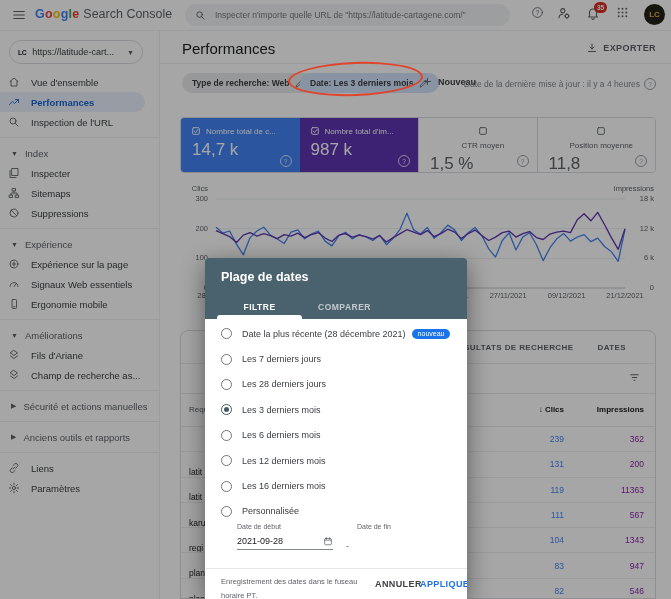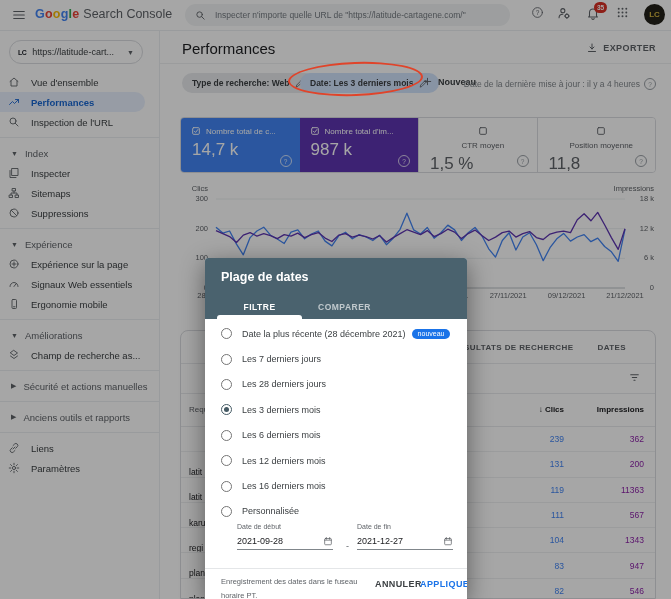--- a/index.html
+++ b/index.html
@@ -290,20 +290,29 @@
         <span class="caret">▼</span>
         <span>Améliorations</span>
       </div>
       <div class="nav-item">
         <span class="icn">
           <svg width="12" height="12" viewBox="0 0 24 24" fill="none" stroke="currentColor" stroke-width="1.8" stroke-linecap="round" stroke-linejoin="round">
             <path d="M12 3l7 5-7 5-7-5z"></path>
             <path d="M5 14l7 5 7-5"></path>
           </svg>
         </span>
+        <span>Fils d'Ariane</span>
+      </div>
+      <div class="nav-item">
+        <span class="icn">
+          <svg width="12" height="12" viewBox="0 0 24 24" fill="none" stroke="currentColor" stroke-width="1.8" stroke-linecap="round" stroke-linejoin="round">
+            <path d="M12 3l7 5-7 5-7-5z"></path>
+            <path d="M5 14l7 5 7-5"></path>
+          </svg>
+        </span>
         <span>Champ de recherche as...</span>
       </div>
       <div class="nav-divider"></div>
       <div class="nav-section">
         <span class="caret">▶</span>
         <span>Sécurité et actions manuelles</span>
       </div>
       <div class="nav-divider"></div>
       <div class="nav-section">
         <span class="caret">▶</span>
@@ -566,29 +575,20 @@
           <svg width="10" height="10" viewBox="0 0 24 24" fill="none" stroke="currentColor" stroke-width="1.8" stroke-linecap="round" stroke-linejoin="round">
             <rect x="4" y="6" width="16" height="15" rx="2"></rect>
             <path d="M4 10h16M8 3.5V8M16 3.5V8"></path>
           </svg>
         </span>
       </div>
   </div>
   <span id="date-sep">-</span>
   <div class="dfield" style="left:152px">
     <div class="flab">Date de fin</div>
-    <div class="fval">
-        <span>2021-12-27</span>
-        <span class="icn">
-          <svg width="10" height="10" viewBox="0 0 24 24" fill="none" stroke="currentColor" stroke-width="1.8" stroke-linecap="round" stroke-linejoin="round">
-            <rect x="4" y="6" width="16" height="15" rx="2"></rect>
-            <path d="M4 10h16M8 3.5V8M16 3.5V8"></path>
-          </svg>
-        </span>
-      </div>
   </div>
 
   <div id="dlg-foot">
     <div id="dlg-note">Enregistrement des dates dans le fuseau horaire PT.</div>
     <span class="dbtn" id="btn-cancel">ANNULER</span>
     <span class="dbtn" id="btn-apply">APPLIQUER</span>
   </div>
 </div>
 
 </body></html>

